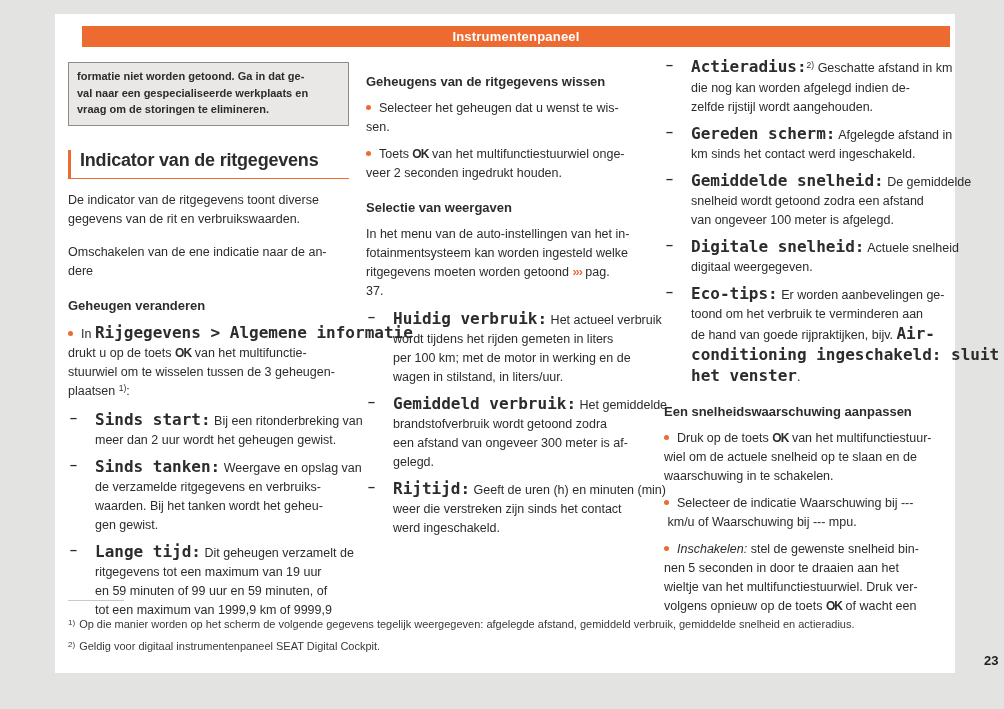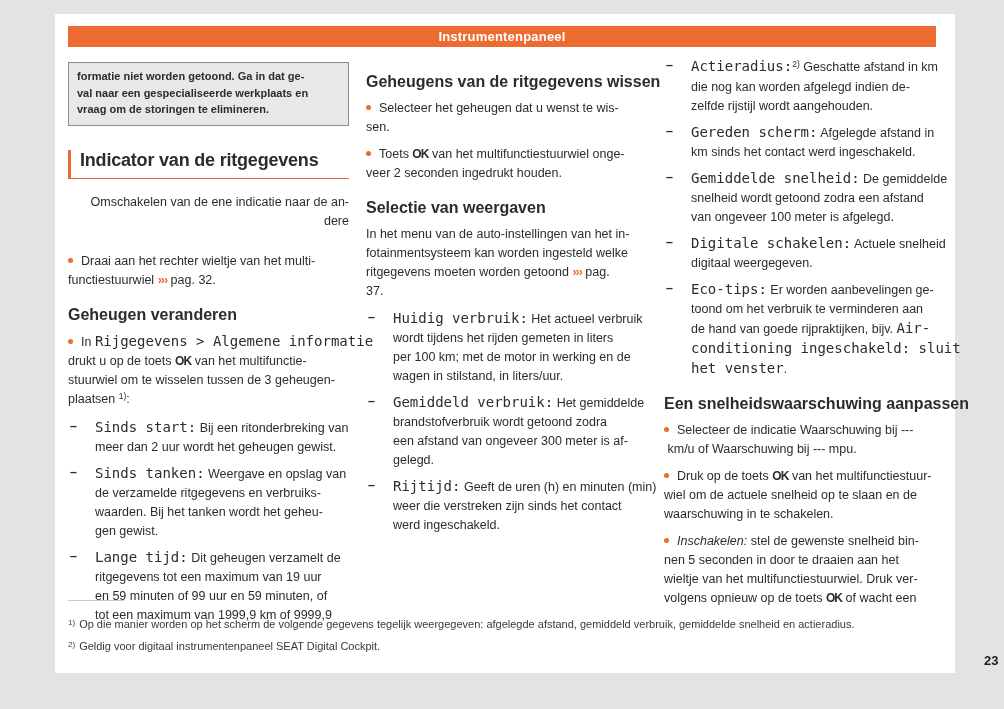--- a/index.html
+++ b/index.html
@@ -18,21 +18,21 @@
     font-family:"Liberation Sans","DejaVu Sans",sans-serif;
     color:var(--text);
     position:relative;
     overflow:hidden;
   }
   .page{
     position:absolute;left:55px;top:14px;width:900px;height:659px;
     background:var(--page);
   }
   .header-bar{
-    position:absolute;left:13px;top:12px;width:868px;height:21px;
+    position:absolute;left:27px;top:12px;width:868px;height:21px;
     background:var(--accent);
     display:flex;align-items:center;justify-content:center;
   }
   .header-title{
     color:#fff;font-size:13px;font-weight:700;letter-spacing:0.2px;
   }
   .column{
     position:absolute;font-size:12.5px;line-height:19px;white-space:pre;
   }
   .col-left{left:13px;top:48px;width:281px;}
@@ -46,31 +46,31 @@
     font-weight:700;font-size:11px;line-height:16.5px;
     margin-bottom:24px;
   }
   .accent-heading{
     font-size:18px;font-weight:700;letter-spacing:-0.2px;
     border-left:3px solid var(--accent);
     border-bottom:1px solid var(--accent);
     padding:1px 0 8px 9px;
     margin-bottom:12px;
   }
-  .col-heading{font-weight:700;font-size:16px;margin:15px 0 8px;}
-  .sub-heading{margin:14px 0 21px;text-align:right;}
+  .col-heading{font-weight:700;font-size:13px;margin:15px 0 8px;}
+  .sub-heading{margin:14px 0 9px;}
   .para{margin-bottom:8px;}
   .cont{padding-left:27px;}
   .dash-item{position:relative;padding-left:27px;margin-bottom:7px;}
   .dash-marker{position:absolute;left:2px;top:-1px;font-weight:700;}
   .bullet-dot{
     display:inline-block;width:5px;height:5px;border-radius:50%;
     background:var(--accent);margin-right:8px;vertical-align:2px;
   }
-  .run-m{font-family:"DejaVu Sans Mono","Liberation Mono",monospace;font-weight:400;font-size:14px;}
+  .run-m{font-family:"DejaVu Sans Mono","Liberation Mono",monospace;font-weight:700;font-size:16px;}
   .run-k{font-weight:800;letter-spacing:-0.9px;font-size:12px;}
   .run-o{color:var(--accent);font-weight:700;letter-spacing:-1px;}
   .run-i{font-style:italic;text-align:right;}
   .run-s{font-size:8.5px;position:relative;top:-4px;}
 
   .footnote-area{position:absolute;left:13px;top:586px;width:880px;}
   .fn-divider{width:56px;border-top:1px solid #c9c9c7;margin-bottom:13px;}
   .footnote{font-size:11px;line-height:21px;color:var(--fn-text);white-space:pre;}
   .fn-sup{font-size:8px;position:relative;top:-3px;margin-right:4px;}
   .page-number{
@@ -81,23 +81,23 @@
 </head>
 <body>
 
 <div class="page">
   <div class="header-bar">
     <span class="header-title">Instrumentenpaneel</span>
   </div>
 
   <div class="column col-left"><div class="infobox">formatie niet worden getoond. Ga in dat ge-
 val naar een gespecialiseerde werkplaats en
-vraag om de storingen te elimineren.</div><div class="accent-heading">Indicator van de ritgegevens</div><div class="sub-heading">Omschakelen van de ene indicatie naar de an-
-dere</div><div class="para"><span class="bullet-dot"></span><span class="run-n">Draai aan het rechter wieltje van het multi-
-functiestuurwiel </span><span class="run-o">›››</span><span class="run-n"> pag. 32.</span></div><div class="col-heading">Geheugen veranderen</div><div class="para"><span class="bullet-dot"></span><span class="run-n">In </span><span class="run-m">Rijgegevens &gt; Algemene informatie</span><span class="run-n">
+vraag om de storingen te elimineren.</div><div class="accent-heading">Indicator van de ritgegevens</div><div class="para"><span class="run-n">De indicator van de ritgegevens toont diverse
+gegevens van de rit en verbruikswaarden.</span></div><div class="sub-heading">Omschakelen van de ene indicatie naar de an-
+dere</div><div class="col-heading">Geheugen veranderen</div><div class="para"><span class="bullet-dot"></span><span class="run-n">In </span><span class="run-m">Rijgegevens &gt; Algemene informatie</span><span class="run-n">
 drukt u op de toets </span><span class="run-k">OK</span><span class="run-n"> van het multifunctie-
 stuurwiel om te wisselen tussen de 3 geheugen-
 plaatsen </span><span class="run-s">1)</span><span class="run-n">:</span></div><div class="dash-item"><span class="dash-marker">–</span><span class="run-m">Sinds start:</span><span class="run-n"> Bij een ritonderbreking van
 meer dan 2 uur wordt het geheugen gewist.</span></div><div class="dash-item"><span class="dash-marker">–</span><span class="run-m">Sinds tanken:</span><span class="run-n"> Weergave en opslag van
 de verzamelde ritgegevens en verbruiks-
 waarden. Bij het tanken wordt het geheu-
 gen gewist.</span></div><div class="dash-item"><span class="dash-marker">–</span><span class="run-m">Lange tijd:</span><span class="run-n"> Dit geheugen verzamelt de
 ritgegevens tot een maximum van 19 uur
 en 59 minuten of 99 uur en 59 minuten, of
 tot een maximum van 1999,9 km of 9999,9</span></div></div>
@@ -113,29 +113,29 @@
 brandstofverbruik wordt getoond zodra
 een afstand van ongeveer 300 meter is af-
 gelegd.</span></div><div class="dash-item"><span class="dash-marker">–</span><span class="run-m">Rijtijd:</span><span class="run-n"> Geeft de uren (h) en minuten (min)
 weer die verstreken zijn sinds het contact
 werd ingeschakeld.</span></div></div>
   <div class="column col-right"><div class="dash-item"><span class="dash-marker">–</span><span class="run-m">Actieradius:</span><span class="run-s">2)</span><span class="run-n"> Geschatte afstand in km
 die nog kan worden afgelegd indien de-
 zelfde rijstijl wordt aangehouden.</span></div><div class="dash-item"><span class="dash-marker">–</span><span class="run-m">Gereden scherm:</span><span class="run-n"> Afgelegde afstand in
 km sinds het contact werd ingeschakeld.</span></div><div class="dash-item"><span class="dash-marker">–</span><span class="run-m">Gemiddelde snelheid:</span><span class="run-n"> De gemiddelde
 snelheid wordt getoond zodra een afstand
-van ongeveer 100 meter is afgelegd.</span></div><div class="dash-item"><span class="dash-marker">–</span><span class="run-m">Digitale schakelen:</span><span class="run-n"> Actuele snelheid
+van ongeveer 100 meter is afgelegd.</span></div><div class="dash-item"><span class="dash-marker">–</span><span class="run-m">Digitale snelheid:</span><span class="run-n"> Actuele snelheid
 digitaal weergegeven.</span></div><div class="dash-item"><span class="dash-marker">–</span><span class="run-m">Eco-tips:</span><span class="run-n"> Er worden aanbevelingen ge-
 toond om het verbruik te verminderen aan
 de hand van goede rijpraktijken, bijv. </span><span class="run-m">Air-
 conditioning ingeschakeld: sluit
-het venster</span><span class="run-n">.</span></div><div class="col-heading">Een snelheidswaarschuwing aanpassen</div><div class="para"><span class="bullet-dot"></span><span class="run-n">Selecteer de indicatie Waarschuwing bij ---
- km/u of Waarschuwing bij --- mpu.</span></div><div class="para"><span class="bullet-dot"></span><span class="run-n">Druk op de toets </span><span class="run-k">OK</span><span class="run-n"> van het multifunctiestuur-
+het venster</span><span class="run-n">.</span></div><div class="col-heading">Een snelheidswaarschuwing aanpassen</div><div class="para"><span class="bullet-dot"></span><span class="run-n">Druk op de toets </span><span class="run-k">OK</span><span class="run-n"> van het multifunctiestuur-
 wiel om de actuele snelheid op te slaan en de
-waarschuwing in te schakelen.</span></div><div class="para"><span class="bullet-dot"></span><span class="run-i">Inschakelen:</span><span class="run-n"> stel de gewenste snelheid bin-
+waarschuwing in te schakelen.</span></div><div class="para"><span class="bullet-dot"></span><span class="run-n">Selecteer de indicatie Waarschuwing bij ---
+ km/u of Waarschuwing bij --- mpu.</span></div><div class="para"><span class="bullet-dot"></span><span class="run-i">Inschakelen:</span><span class="run-n"> stel de gewenste snelheid bin-
 nen 5 seconden in door te draaien aan het
 wieltje van het multifunctiestuurwiel. Druk ver-
 volgens opnieuw op de toets </span><span class="run-k">OK</span><span class="run-n"> of wacht een</span></div></div>
 
   <div class="footnote-area">
     <div class="fn-divider"></div>
     <div>
         <div class="footnote"><span class="fn-sup">1)</span><span>Op die manier worden op het scherm de volgende gegevens tegelijk weergegeven: afgelegde afstand, gemiddeld verbruik, gemiddelde snelheid en actieradius.</span></div>
         <div class="footnote"><span class="fn-sup">2)</span><span>Geldig voor digitaal instrumentenpaneel SEAT Digital Cockpit.</span></div>
       </div>

